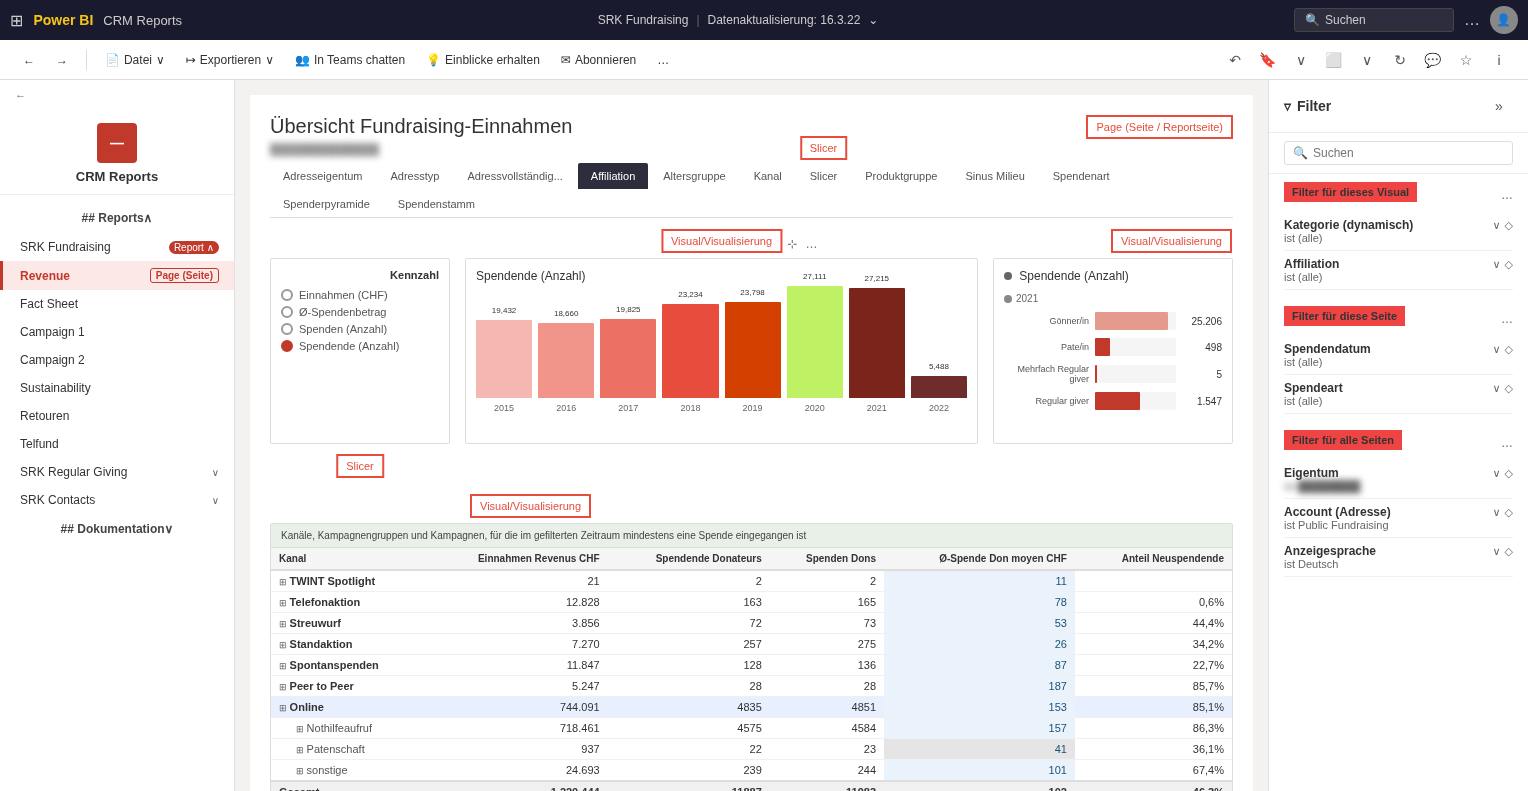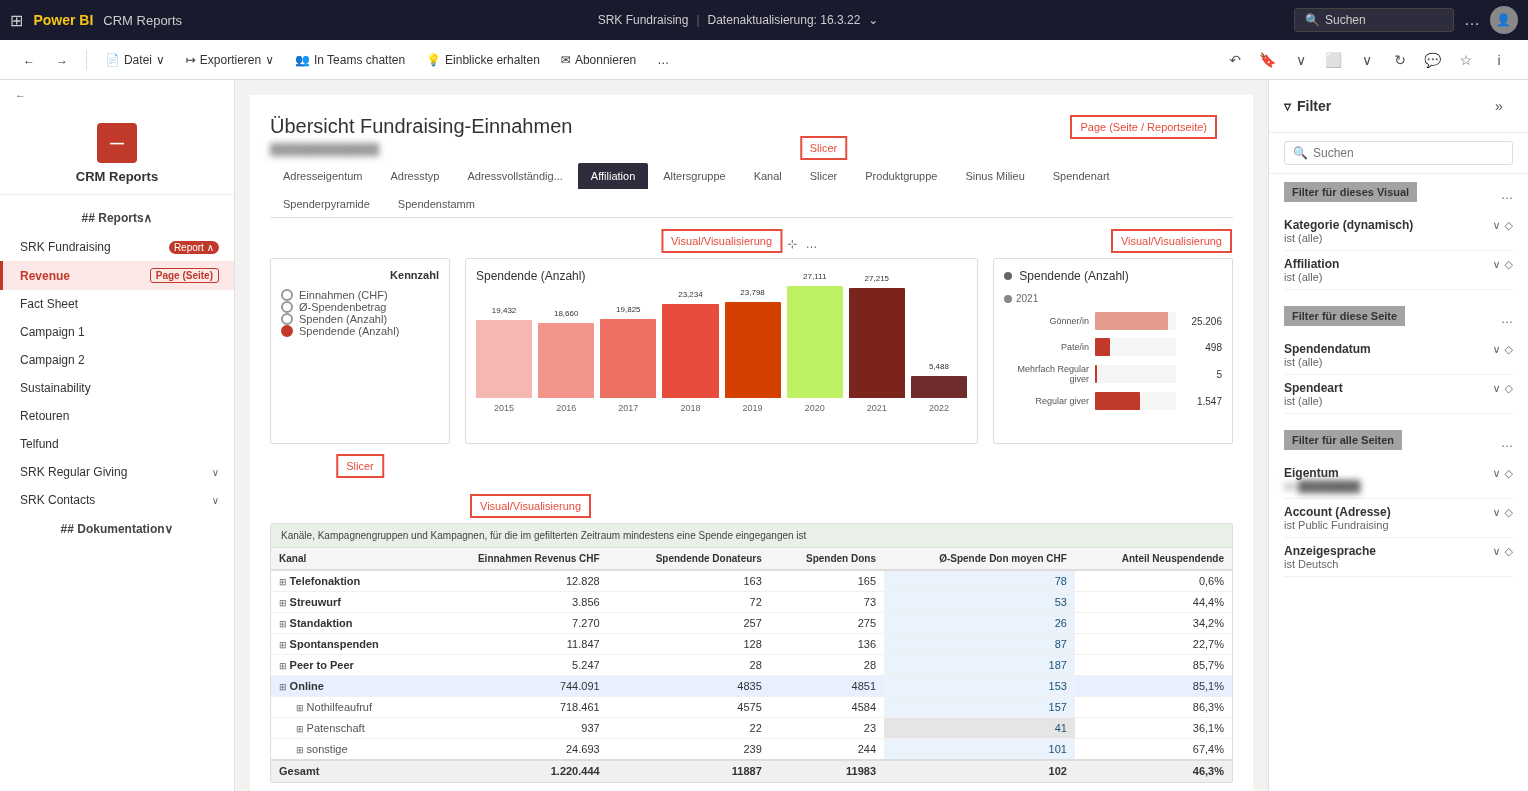--- a/index.html
+++ b/index.html
@@ -53,21 +53,21 @@
     
     .filter-panel { width: 260px; background: #fff; border-left: 1px solid #e0e0e0; display: flex; flex-direction: column; flex-shrink: 0; overflow-y: auto; }
     .filter-header { display: flex; align-items: center; justify-content: space-between; padding: 12px 15px; border-bottom: 1px solid #eee; }
     .filter-title { font-size: 14px; font-weight: 600; color: #333; display: flex; align-items: center; gap: 6px; }
     .filter-search { padding: 8px 15px; border-bottom: 1px solid #eee; }
     .filter-search-box { display: flex; align-items: center; gap: 5px; border: 1px solid #ddd; border-radius: 3px; padding: 4px 8px; }
     .filter-search-box input { border: none; outline: none; font-size: 12px; color: #333; width: 100%; background: transparent; }
 
     .filter-section { padding: 8px 15px; }
     .filter-section-label { font-size: 11px; font-weight: 600; padding: 4px 8px; margin-bottom: 6px; display: inline-block; }
-    .filter-section-label.yellow { background: #a3a3a3; color: #333; }
+    .filter-section-label.yellow { background: #ef4444; color: #333; }
     .filter-item { padding: 6px 0; border-bottom: 1px solid #f0f0f0; }
     .filter-item-header { display: flex; align-items: center; justify-content: space-between; }
     .filter-item-name { font-size: 12px; font-weight: 600; color: #333; }
     .filter-item-value { font-size: 11px; color: #666; }
     .filter-item-icons { display: flex; gap: 4px; align-items: center; }
     .filter-item-icons span { color: #666; font-size: 11px; cursor: pointer; }
 
     
     .report-page { background: #fff; padding: 20px; min-height: 100%; position: relative; }
     .report-title { font-size: 20px; font-weight: 400; color: #333; margin-bottom: 5px; }
@@ -77,21 +77,21 @@
     .slicer-tab { padding: 6px 12px; font-size: 11px; color: #555; cursor: pointer; border: 1px solid transparent; border-radius: 2px 2px 0 0; white-space: nowrap; }
     .slicer-tab.active { background: #2d2d3d; color: #fff; }
 
     
     .visuals-row { display: flex; gap: 15px; margin-bottom: 15px; }
     .visual-card { background: #fff; border: 1px solid #ddd; border-radius: 2px; padding: 10px; }
 
     
     .kpi-card { width: 180px; flex-shrink: 0; }
     .kpi-title { font-size: 11px; font-weight: 600; color: #333; margin-bottom: 8px; text-align: right; }
-    .kpi-options { display: flex; flex-direction: column; }
+    .kpi-options { display: flex; flex-direction: column; gap: 5px; }
     .kpi-option { display: flex; align-items: center; gap: 6px; font-size: 11px; color: #555; cursor: pointer; }
     .kpi-radio { width: 12px; height: 12px; border-radius: 50%; border: 2px solid #999; display: inline-block; flex-shrink: 0; }
     .kpi-radio.selected { border-color: #c0392b; background: #c0392b; }
 
     
     .bar-chart-card { flex: 1; }
     .bar-chart-title { font-size: 12px; color: #333; margin-bottom: 10px; }
     .bar-chart-area { display: flex; align-items: flex-end; gap: 6px; height: 140px; padding-bottom: 20px; position: relative; }
     .bar-wrap { display: flex; flex-direction: column; align-items: center; gap: 2px; flex: 1; }
     .bar { width: 100%; border-radius: 1px 1px 0 0; position: relative; }
@@ -253,21 +253,21 @@
   <div class="content-area">
     <div class="report-content">
       <div class="report-page">
 
         <div style="display:flex; align-items:flex-start; justify-content:space-between; margin-bottom:8px;">
           <div>
             <h1 class="report-title">Übersicht Fundraising-Einnahmen</h1>
             <div class="report-subtitle-blur">██████████████</div>
           </div>
           <div style="position:relative;">
-            <div class="annotation-box" style="top:0; right:16px;">Page (Seite / Reportseite)</div>
+            <div class="annotation-box" style="top:0; right:0;">Page (Seite / Reportseite)</div>
           </div>
         </div>
 
         <div style="position:relative;">
           <div class="slicer-tabs">
             <div class="slicer-tab">Adresseigentum</div>
             <div class="slicer-tab">Adresstyp</div>
             <div class="slicer-tab">Adressvollständig...</div>
             <div class="slicer-tab active">Affiliation</div>
             <div class="slicer-tab">Altersgruppe</div>
@@ -426,20 +426,28 @@
                     <th>Kanal</th>
                     <th style="text-align: right;">Einnahmen Revenus CHF</th>
                     <th style="text-align: right;">Spendende Donateurs</th>
                     <th style="text-align: right;">Spenden Dons</th>
                     <th style="text-align: right;">Ø-Spende Don moyen CHF</th>
                     <th style="text-align: right;">Anteil Neuspendende</th>
                   </tr>
                 </thead>
                 <tbody>
                   <tr>
+                    <td><span style="color:#666;font-size:9px;">⊞</span> <strong>TWINT Spotlight</strong></td>
+                    <td>21</td>
+                    <td>2</td>
+                    <td>2</td>
+                    <td style="color: rgb(26, 82, 118); background: rgb(234, 243, 251);">11</td>
+                    <td></td>
+                  </tr>
+                  <tr>
                     <td><span style="color:#666;font-size:9px;">⊞</span> <strong>Telefonaktion</strong></td>
                     <td>12.828</td>
                     <td>163</td>
                     <td>165</td>
                     <td style="color: rgb(26, 82, 118); background: rgb(234, 243, 251);">78</td>
                     <td>0,6%</td>
                   </tr>
                   <tr>
                     <td><span style="color:#666;font-size:9px;">⊞</span> <strong>Streuwurf</strong></td>
                     <td>3.856</td>

